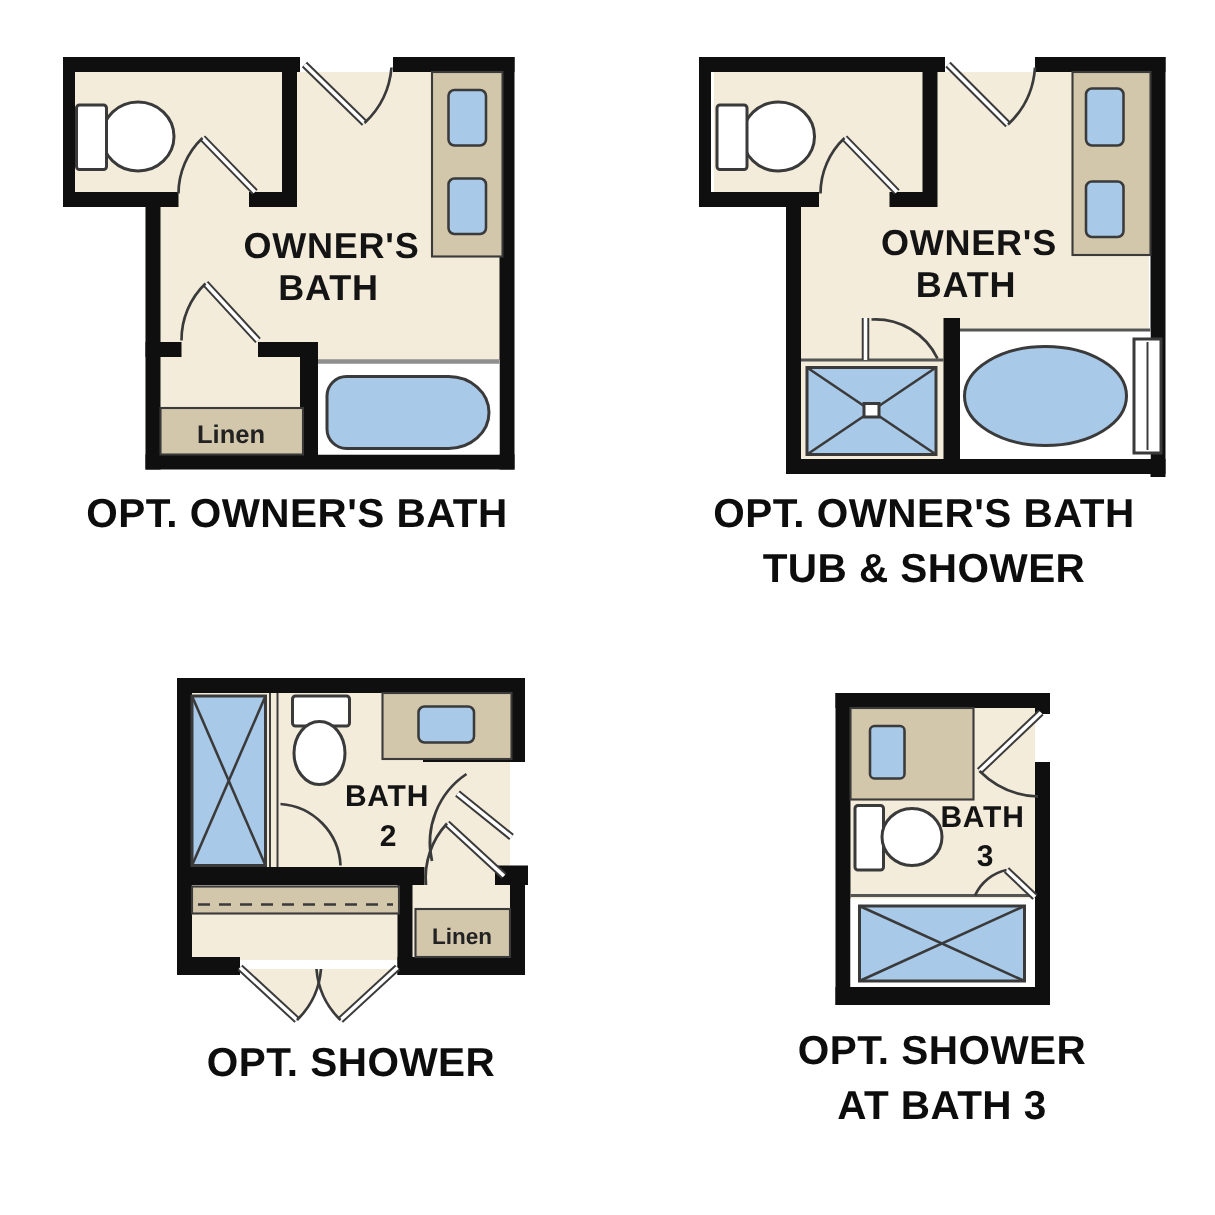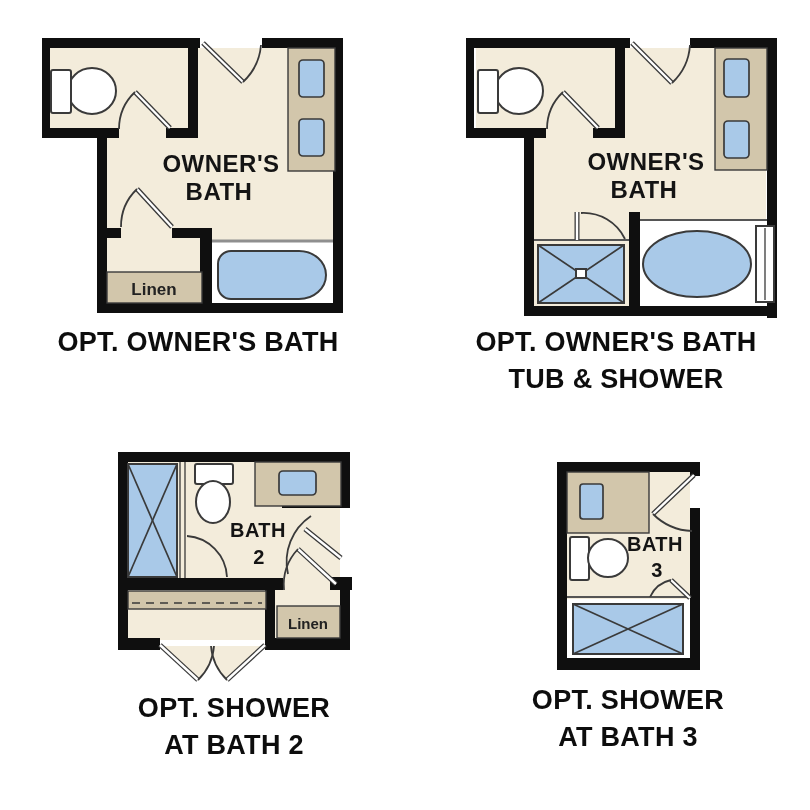--- a/index.html
+++ b/index.html
@@ -223,19 +223,18 @@
 
   <div class="caption" style="left:0;top:324;width:396px;left:0px;top:324px;">
     <div>OPT. OWNER'S BATH</div>
   </div>
   <div class="caption" style="left:420px;top:324px;width:392px;">
     <div>OPT. OWNER'S BATH</div>
     <div>TUB &amp; SHOWER</div>
   </div>
   <div class="caption" style="left:36px;top:690px;width:396px;">
     <div>OPT. SHOWER</div>
-    <div>AT BATH 2</div>
   </div>
   <div class="caption" style="left:430px;top:682px;width:396px;">
     <div>OPT. SHOWER</div>
     <div>AT BATH 3</div>
   </div>
 </div>
 
 </body></html>

